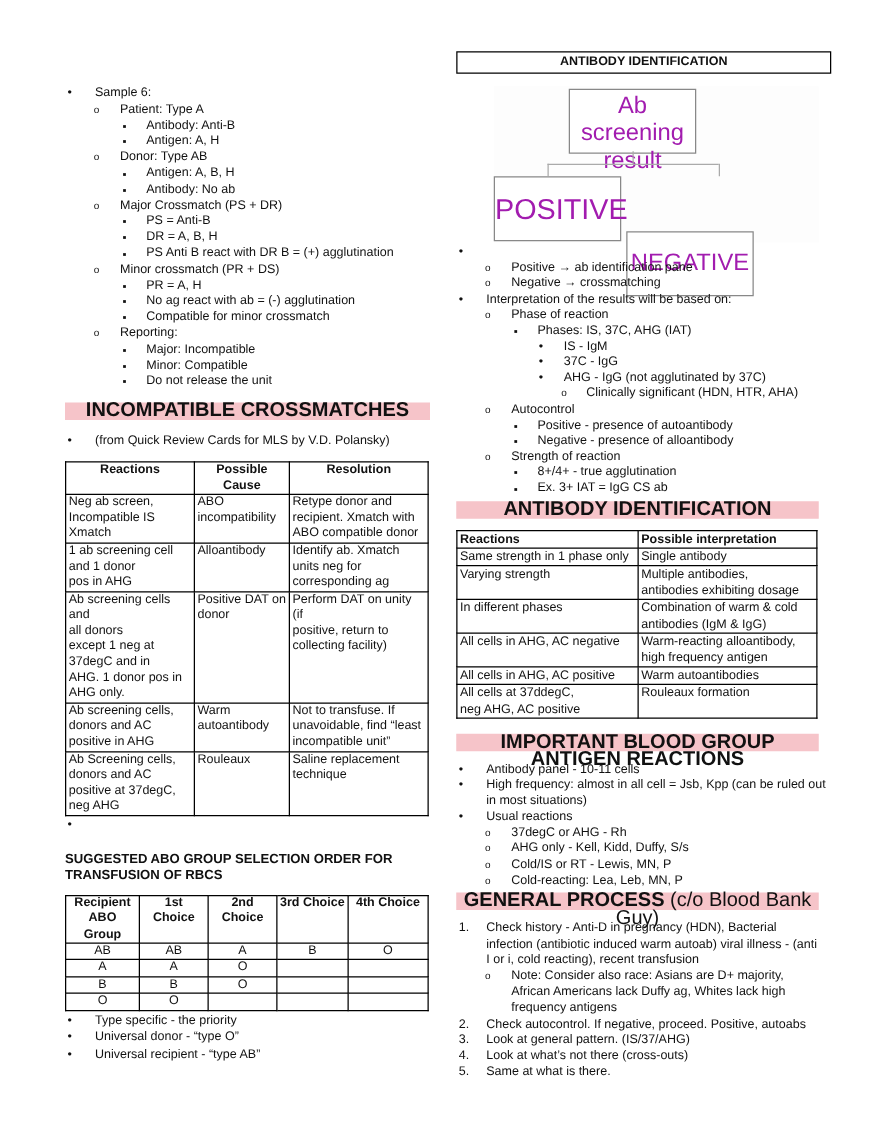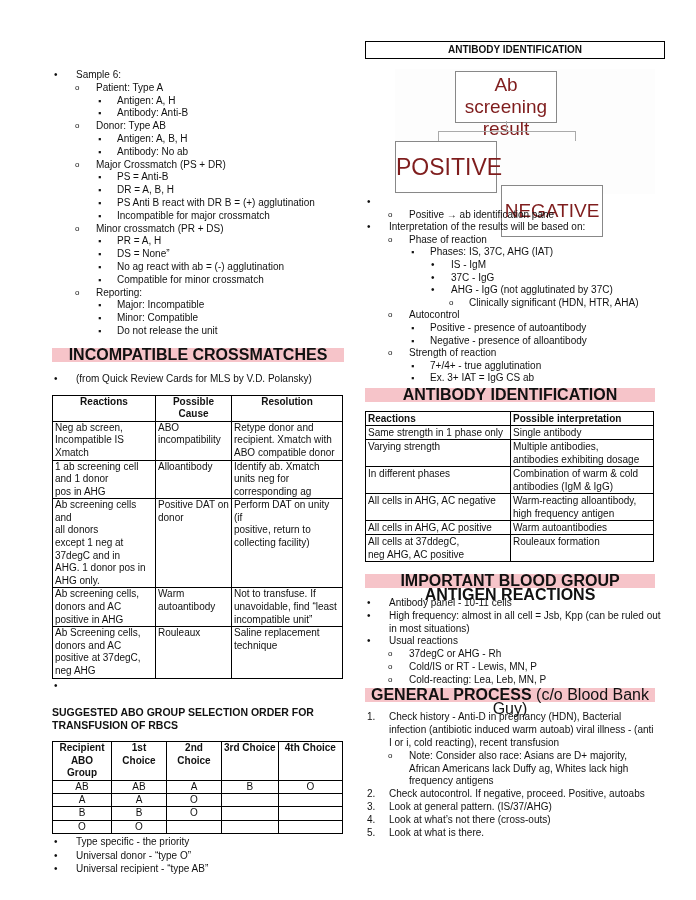--- a/index.html
+++ b/index.html
@@ -20,46 +20,44 @@
   .b4::before { content:"\2022"; position:absolute; left:66px; font-size:10px; }
   .b5 { padding-left:104px; }
   .b5::before { content:"o"; position:absolute; left:84px; font-size:8px; }
   .pink { background:#f6c4c9; text-align:center; font-weight:bold; height:14px; line-height:14px; font-size:16px; }
   .pink .normal { font-weight:normal; }
   table { border-collapse:collapse; font-size:10px; line-height:12.6px; }
   td, th { border:1px solid #000; vertical-align:top; padding:0 2px; }
   th { font-weight:bold; text-align:center; }
   .boxtitle { border:1px solid #000; text-align:center; font-weight:bold; height:16px; line-height:16px; }
   .diagram { position:relative; width:260px; height:125px; margin:10px 0 0 30px; background:#fdfdfd; }
-  .dbox { position:absolute; border:1px solid #888; background:#fff; text-align:center; font-family:"Liberation Sans", sans-serif; color:#7f1d1d; }
+  .dbox { position:absolute; border:1px solid #888; background:#fff; text-align:center; font-family:"Liberation Sans", sans-serif; color:#a21caf; }
   .dline { position:absolute; background:#aaa; }
   .num { padding-left:24px; position:relative; }
   .num .n { position:absolute; left:2px; }
   .h2 { font-weight:bold; font-size:10.5px; line-height:13px; }
 </style>
 </head>
 <body>
 
 <div class="col left">
   <ul style="margin-top:41px;">
     <li class="b1">Sample 6:</li>
     <li class="b2">Patient: Type A</li>
+    <li class="b3">Antibody: Anti-B</li>
     <li class="b3">Antigen: A, H</li>
-    <li class="b3">Antibody: Anti-B</li>
     <li class="b2">Donor: Type AB</li>
     <li class="b3">Antigen: A, B, H</li>
     <li class="b3">Antibody: No ab</li>
     <li class="b2">Major Crossmatch (PS + DR)</li>
     <li class="b3">PS = Anti-B</li>
     <li class="b3">DR = A, B, H</li>
     <li class="b3">PS Anti B react with DR B = (+) agglutination</li>
-    <li class="b3">Incompatible for major crossmatch</li>
     <li class="b2">Minor crossmatch (PR + DS)</li>
     <li class="b3">PR = A, H</li>
-    <li class="b3">DS = None”</li>
     <li class="b3">No ag react with ab = (-) agglutination</li>
     <li class="b3">Compatible for minor crossmatch</li>
     <li class="b2">Reporting:</li>
     <li class="b3">Major: Incompatible</li>
     <li class="b3">Minor: Compatible</li>
     <li class="b3">Do not release the unit</li>
   </ul>
 
   <div class="pink" style="margin-top:10px;">INCOMPATIBLE CROSSMATCHES</div>
 
@@ -192,32 +190,33 @@
     <div class="dline" style="left:43px; top:62px; width:137px; height:1px;"></div>
     <div class="dline" style="left:43px; top:62px; width:1px; height:10px;"></div>
     <div class="dline" style="left:180px; top:62px; width:1px; height:10px;"></div>
     <div class="dbox" style="left:0px; top:72px; width:100px; height:50px; font-size:23px; line-height:50px;">POSITIVE</div>
     <div class="dbox" style="left:106px; top:72px; width:100px; height:50px; font-size:19px; line-height:50px;margin-top:44px;">NEGATIVE</div>
   </div>
 
   <ul style="margin-top:2px; line-height:12.6px;">
     <li class="b1">&nbsp;</li>
     <li class="b2">Positive → ab identification pane</li>
+    <li class="b2">Negative → crossmatching</li>
     <li class="b1">Interpretation of the results will be based on:</li>
     <li class="b2">Phase of reaction</li>
     <li class="b3">Phases: IS, 37C, AHG (IAT)</li>
     <li class="b4">IS - IgM</li>
     <li class="b4">37C - IgG</li>
     <li class="b4">AHG - IgG (not agglutinated by 37C)</li>
     <li class="b5">Clinically significant (HDN, HTR, AHA)</li>
     <li class="b2">Autocontrol</li>
     <li class="b3">Positive - presence of autoantibody</li>
     <li class="b3">Negative - presence of alloantibody</li>
     <li class="b2">Strength of reaction</li>
-    <li class="b3">7+/4+ - true agglutination</li>
+    <li class="b3">8+/4+ - true agglutination</li>
     <li class="b3">Ex. 3+ IAT = IgG CS ab</li>
   </ul>
 
   <div class="pink" style="margin-top:3px; width:290px;">ANTIBODY IDENTIFICATION</div>
 
   <table style="margin-top:9px; width:289px; white-space:pre-line; line-height:13px;">
     <thead>
       <tr>
         <th style="width:140px; text-align:left;">Reactions</th>
         <th style="text-align:left;margin-left:43px;">Possible interpretation</th>
@@ -255,29 +254,30 @@
     </tbody>
   </table>
 
   <div class="pink" style="margin-top:12px; width:290px;">IMPORTANT BLOOD GROUP ANTIGEN REACTIONS</div>
 
   <ul style="margin-top:9px; line-height:12.8px;">
     <li class="b1">Antibody panel - 10-11 cells</li>
     <li class="b1">High frequency: almost in all cell = Jsb, Kpp (can be ruled out in most situations)</li>
     <li class="b1">Usual reactions</li>
     <li class="b2">37degC or AHG - Rh</li>
+    <li class="b2">AHG only - Kell, Kidd, Duffy, S/s</li>
     <li class="b2">Cold/IS or RT - Lewis, MN, P</li>
     <li class="b2">Cold-reacting: Lea, Leb, MN, P</li>
   </ul>
 
   <div class="pink" style="margin-top:2px; width:290px;"><span>GENERAL PROCESS</span><span class="normal"> (c/o Blood Bank Guy)</span></div>
 
   <div style="margin-top:9px; line-height:12.8px; width:290px;">
     <div class="num"><span class="n">1.</span><span>Check history - Anti-D in pregnancy (HDN), Bacterial infection (antibiotic induced warm autoab) viral illness - (anti I or i, cold reacting), recent transfusion</span></div>
     <ul>
         <li class="b2">Note: Consider also race: Asians are D+ majority, African Americans lack Duffy ag, Whites lack high frequency antigens</li>
       </ul>
     <div class="num"><span class="n">2.</span><span>Check autocontrol. If negative, proceed. Positive, autoabs</span></div>
     <div class="num"><span class="n">3.</span><span>Look at general pattern. (IS/37/AHG)</span></div>
     <div class="num"><span class="n">4.</span><span>Look at what’s not there (cross-outs)</span></div>
-    <div class="num"><span class="n">5.</span><span>Look at what is there.</span></div>
+    <div class="num"><span class="n">5.</span><span>Same at what is there.</span></div>
   </div>
 </div>
 
 </body></html>

